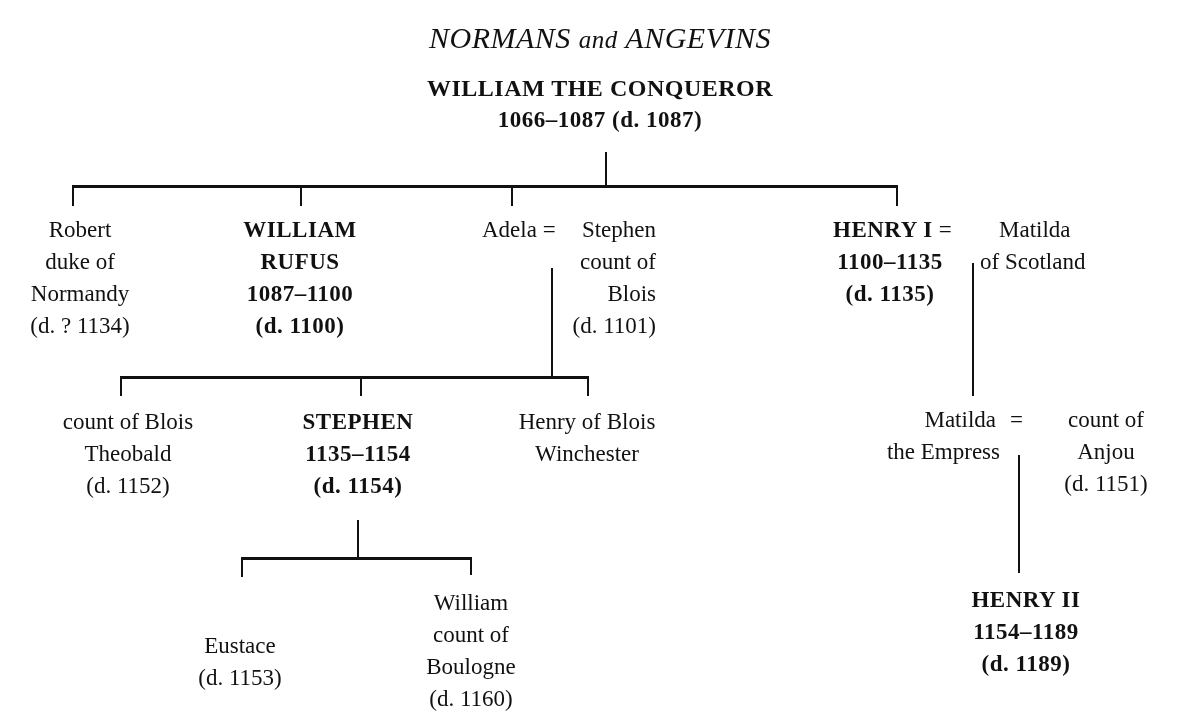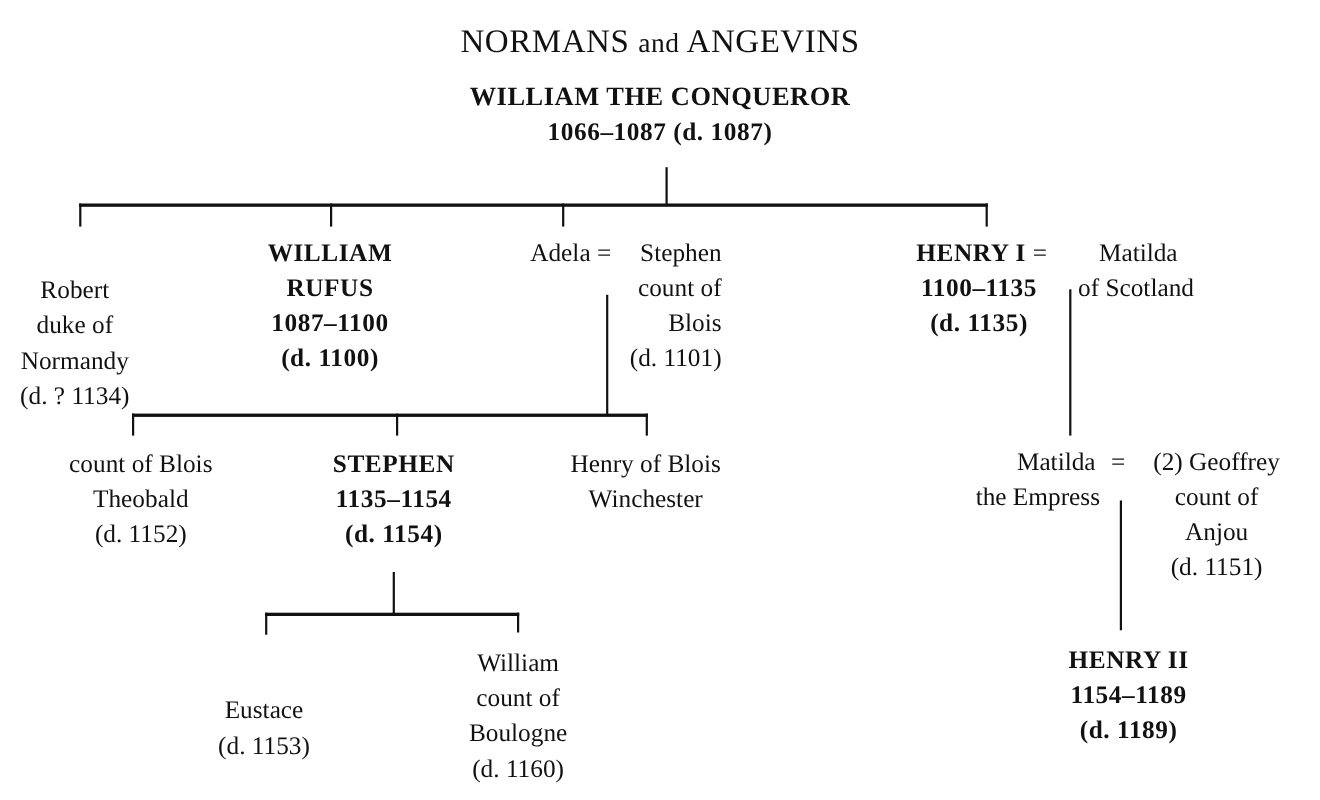--- a/index.html
+++ b/index.html
@@ -12,39 +12,39 @@
   .b { font-weight: bold; letter-spacing: 0.5px; }
   .title { font-size: 30px; letter-spacing: 0.5px; }
   .line { position: absolute; background: #111; }
   .h { height: 3px; }
   .v { width: 2px; }
   .block span { display: block; }
 </style>
 </head>
 <body>
 
-<div class="t c title" style="left:600px; top:18px; line-height:40px;">
+<div class="t c title" style="left:600px; top:18px; line-height:40px;font-style:italic;">
   <span>NORMANS</span>
   <span style="font-size:25px;">and</span>
   <span>ANGEVINS</span>
 </div>
 
 <div class="t c b block" style="left:600px; top:72px;">
   <span style="font-size:24px;">WILLIAM THE CONQUEROR</span>
   <span>1066–1087 (d. 1087)</span>
 </div>
 
 <div class="line v" style="left:605px; top:152px; height:35px;"></div>
 <div class="line h" style="left:72px; top:185px; width:826px;"></div>
 <div class="line v" style="left:72px; top:185px; height:21px;"></div>
 <div class="line v" style="left:300px; top:185px; height:21px;"></div>
 <div class="line v" style="left:511px; top:185px; height:21px;"></div>
 <div class="line v" style="left:896px; top:185px; height:21px;"></div>
 
-<div class="t c block" style="left:68px; top:214px;margin-top:34px;">
+<div class="t c block" style="left:80px; top:214px;">
   <span>Robert</span>
   <span>duke of</span>
   <span>Normandy</span>
   <span>(d. ? 1134)</span>
 </div>
 
 <div class="t c b block" style="left:300px; top:214px;">
   <span>WILLIAM</span>
   <span>RUFUS</span>
   <span>1087–1100</span>
@@ -101,21 +101,20 @@
   <span>Henry of Blois</span>
   <span>Winchester</span>
 </div>
 
 <div class="t r block" style="left:860px; width:140px; top:404px;">
   <span style="padding-right:4px;">Matilda</span>
   <span style="text-align:right;">the Empress</span>
 </div>
 <div class="t" style="left:1010px; top:404px;">=</div>
 <div class="t c block" style="left:1106px; top:404px;">
-  <span>(2) Geoffrey</span>
   <span>count of</span>
   <span>Anjou</span>
   <span>(d. 1151)</span>
 </div>
 
 <div class="line v" style="left:357px; top:520px; height:38px;"></div>
 <div class="line h" style="left:241px; top:557px; width:231px;"></div>
 <div class="line v" style="left:241px; top:557px; height:20px;"></div>
 <div class="line v" style="left:470px; top:557px; height:18px;"></div>
 

